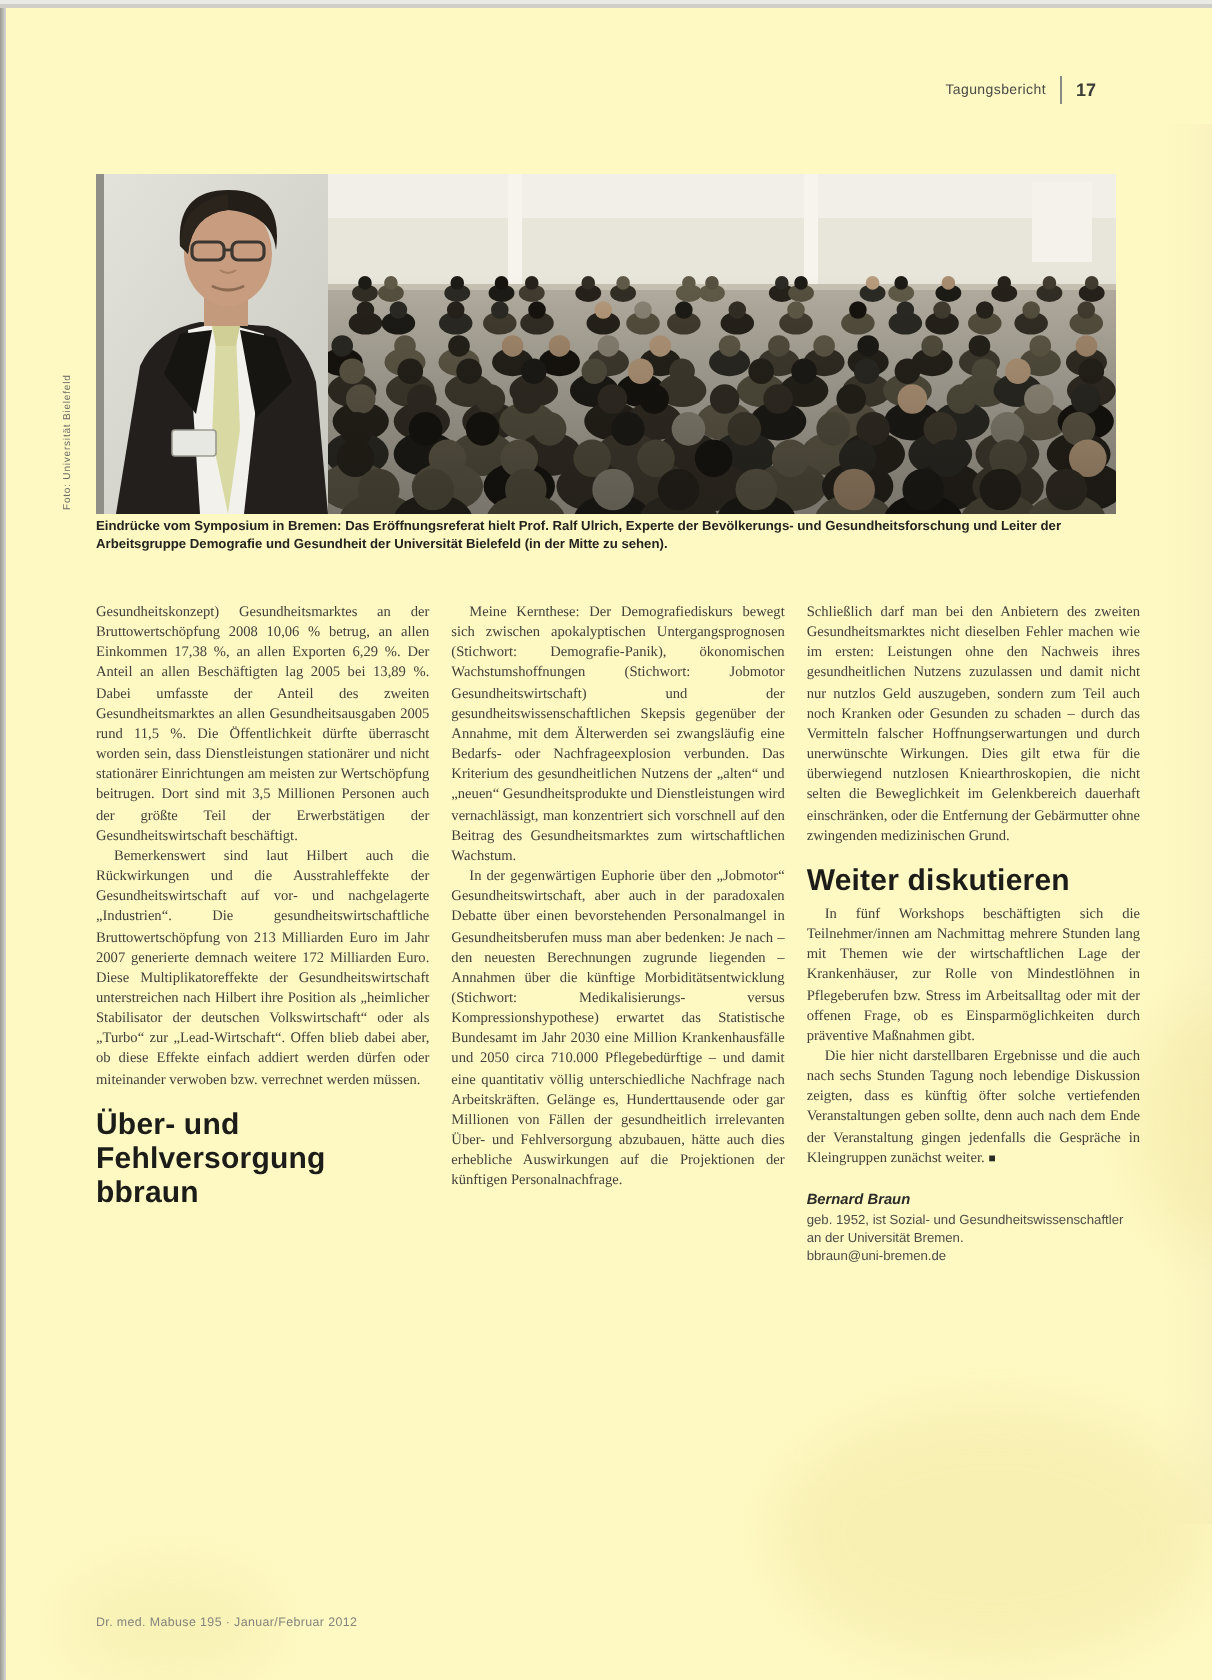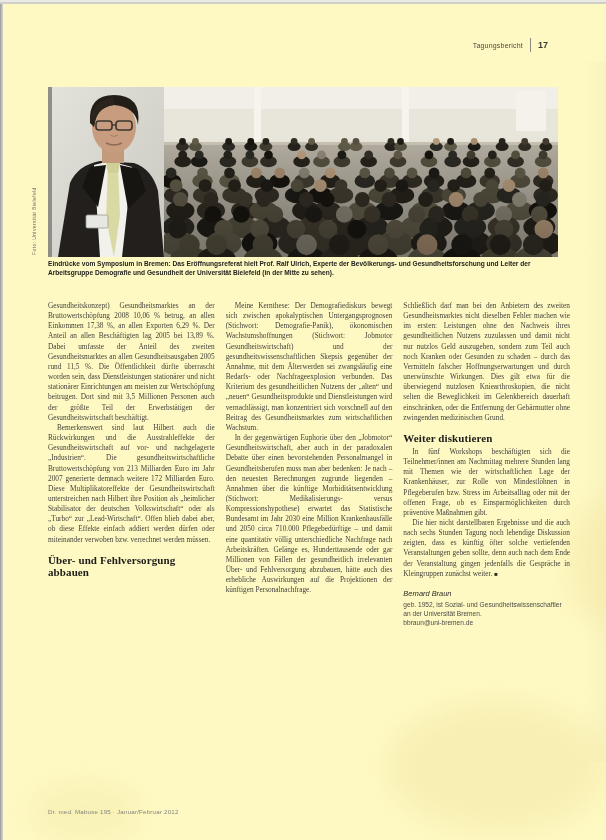--- a/index.html
+++ b/index.html
@@ -51,27 +51,27 @@
     display:flex;gap:11px;
   }
   .col{flex:1;min-width:0;}
   .col p{
     margin:0;font-size:7.3px;line-height:10.15px;color:#403f3a;
     text-align:justify;hyphens:auto;-webkit-hyphens:auto;
   }
   .col p.indent{text-indent:9px;}
   .col h3{
     margin:9px 0 3px 0;
-    font-family:Liberation Serif, serif;font-size:11px;
+    font-family:Liberation Sans, sans-serif;font-size:15px;
     color:#1c1c18;letter-spacing:.1px;
   }
   .endmark{font-size:6px;color:#2a2a26;margin-left:2px;}
 
   .author{margin-top:10px;font-family:"Liberation Sans", sans-serif;}
-  .author .name{font-size:7.4px;font-weight:normal;font-style:italic;color:#2a2a26;margin:0 0 2px 0;}
+  .author .name{font-size:7.4px;font-weight:bold;font-style:italic;color:#2a2a26;margin:0 0 2px 0;}
   .author .bio{font-size:6.6px;line-height:8.8px;color:#4c4c47;margin:0;text-align:left;font-family:"Liberation Sans", sans-serif;}
   .author .mail{font-size:6.6px;line-height:8.8px;color:#4c4c47;margin:0;font-family:"Liberation Sans", sans-serif;}
 
   .pagefoot{
     position:absolute;left:48px;top:806px;
     font-family:"Liberation Sans", sans-serif;font-size:6.2px;color:#85857e;letter-spacing:.2px;
   }
 </style>
 </head>
 <body>
@@ -364,21 +364,21 @@
         </defs>
       </svg>
     </div>
     <figcaption>Eindrücke vom Symposium in Bremen: Das Eröffnungsreferat hielt Prof. Ralf Ulrich, Experte der Bevölkerungs- und Gesundheitsforschung und Leiter der Arbeitsgruppe Demografie und Gesundheit der Universität Bielefeld (in der Mitte zu sehen).</figcaption>
   </figure>
 
   <div class="columns">
     <div class="col">
       <p>Gesundheitskonzept) Gesundheitsmarktes an der Bruttowertschöpfung 2008 10,06 % betrug, an allen Einkommen 17,38 %, an allen Exporten 6,29 %. Der Anteil an allen Beschäftigten lag 2005 bei 13,89 %. Dabei umfasste der Anteil des zweiten Gesundheitsmarktes an allen Gesundheitsausgaben 2005 rund 11,5 %. Die Öffentlichkeit dürfte überrascht worden sein, dass Dienstleistungen stationärer und nicht stationärer Einrichtungen am meisten zur Wertschöpfung beitrugen. Dort sind mit 3,5 Millionen Personen auch der größte Teil der Erwerbstätigen der Gesundheitswirtschaft beschäftigt.</p>
       <p class="indent">Bemerkenswert sind laut Hilbert auch die Rückwirkungen und die Ausstrahleffekte der Gesundheitswirtschaft auf vor- und nachgelagerte „Industrien“. Die gesundheitswirtschaftliche Bruttowertschöpfung von 213 Milliarden Euro im Jahr 2007 generierte demnach weitere 172 Milliarden Euro. Diese Multiplikatoreffekte der Gesundheitswirtschaft unterstreichen nach Hilbert ihre Position als „heimlicher Stabilisator der deutschen Volkswirtschaft“ oder als „Turbo“ zur „Lead-Wirtschaft“. Offen blieb dabei aber, ob diese Effekte einfach addiert werden dürfen oder miteinander verwoben bzw. verrechnet werden müssen.</p>
-      <h3>Über- und Fehlversorgung abbauen</h3>
+      <h3>Über- und Fehlversorgung bbraun</h3>
     </div>
     <div class="col">
       <p class="indent">Meine Kernthese: Der Demografiediskurs bewegt sich zwischen apokalyptischen Untergangsprognosen (Stichwort: Demografie-Panik), ökonomischen Wachstumshoffnungen (Stichwort: Jobmotor Gesundheitswirtschaft) und der gesundheitswissenschaftlichen Skepsis gegenüber der Annahme, mit dem Älterwerden sei zwangsläufig eine Bedarfs- oder Nachfrageexplosion verbunden. Das Kriterium des gesundheitlichen Nutzens der „alten“ und „neuen“ Gesundheitsprodukte und Dienstleistungen wird vernachlässigt, man konzentriert sich vorschnell auf den Beitrag des Gesundheitsmarktes zum wirtschaftlichen Wachstum.</p>
       <p class="indent">In der gegenwärtigen Euphorie über den „Jobmotor“ Gesundheitswirtschaft, aber auch in der paradoxalen Debatte über einen bevorstehenden Personalmangel in Gesundheitsberufen muss man aber bedenken: Je nach – den neuesten Berechnungen zugrunde liegenden – Annahmen über die künftige Morbiditätsentwicklung (Stichwort: Medikalisierungs- versus Kompressionshypothese) erwartet das Statistische Bundesamt im Jahr 2030 eine Million Krankenhausfälle und 2050 circa 710.000 Pflegebedürftige – und damit eine quantitativ völlig unterschiedliche Nachfrage nach Arbeitskräften. Gelänge es, Hunderttausende oder gar Millionen von Fällen der gesundheitlich irrelevanten Über- und Fehlversorgung abzubauen, hätte auch dies erhebliche Auswirkungen auf die Projektionen der künftigen Personalnachfrage.</p>
     </div>
     <div class="col">
       <p>Schließlich darf man bei den Anbietern des zweiten Gesundheitsmarktes nicht dieselben Fehler machen wie im ersten: Leistungen ohne den Nachweis ihres gesundheitlichen Nutzens zuzulassen und damit nicht nur nutzlos Geld auszugeben, sondern zum Teil auch noch Kranken oder Gesunden zu schaden – durch das Vermitteln falscher Hoffnungserwartungen und durch unerwünschte Wirkungen. Dies gilt etwa für die überwiegend nutzlosen Kniearthroskopien, die nicht selten die Beweglichkeit im Gelenkbereich dauerhaft einschränken, oder die Entfernung der Gebärmutter ohne zwingenden medizinischen Grund.</p>
       <h3>Weiter diskutieren</h3>
       <p class="indent">In fünf Workshops beschäftigten sich die Teilnehmer/innen am Nachmittag mehrere Stunden lang mit Themen wie der wirtschaftlichen Lage der Krankenhäuser, zur Rolle von Mindestlöhnen in Pflegeberufen bzw. Stress im Arbeitsalltag oder mit der offenen Frage, ob es Einsparmöglichkeiten durch präventive Maßnahmen gibt.</p>
       <p class="indent"><span>Die hier nicht darstellbaren Ergebnisse und die auch nach sechs Stunden Tagung noch lebendige Diskussion zeigten, dass es künftig öfter solche vertiefenden Veranstaltungen geben sollte, denn auch nach dem Ende der Veranstaltung gingen jedenfalls die Gespräche in Kleingruppen zunächst weiter.</span><span class="endmark">■</span></p>

